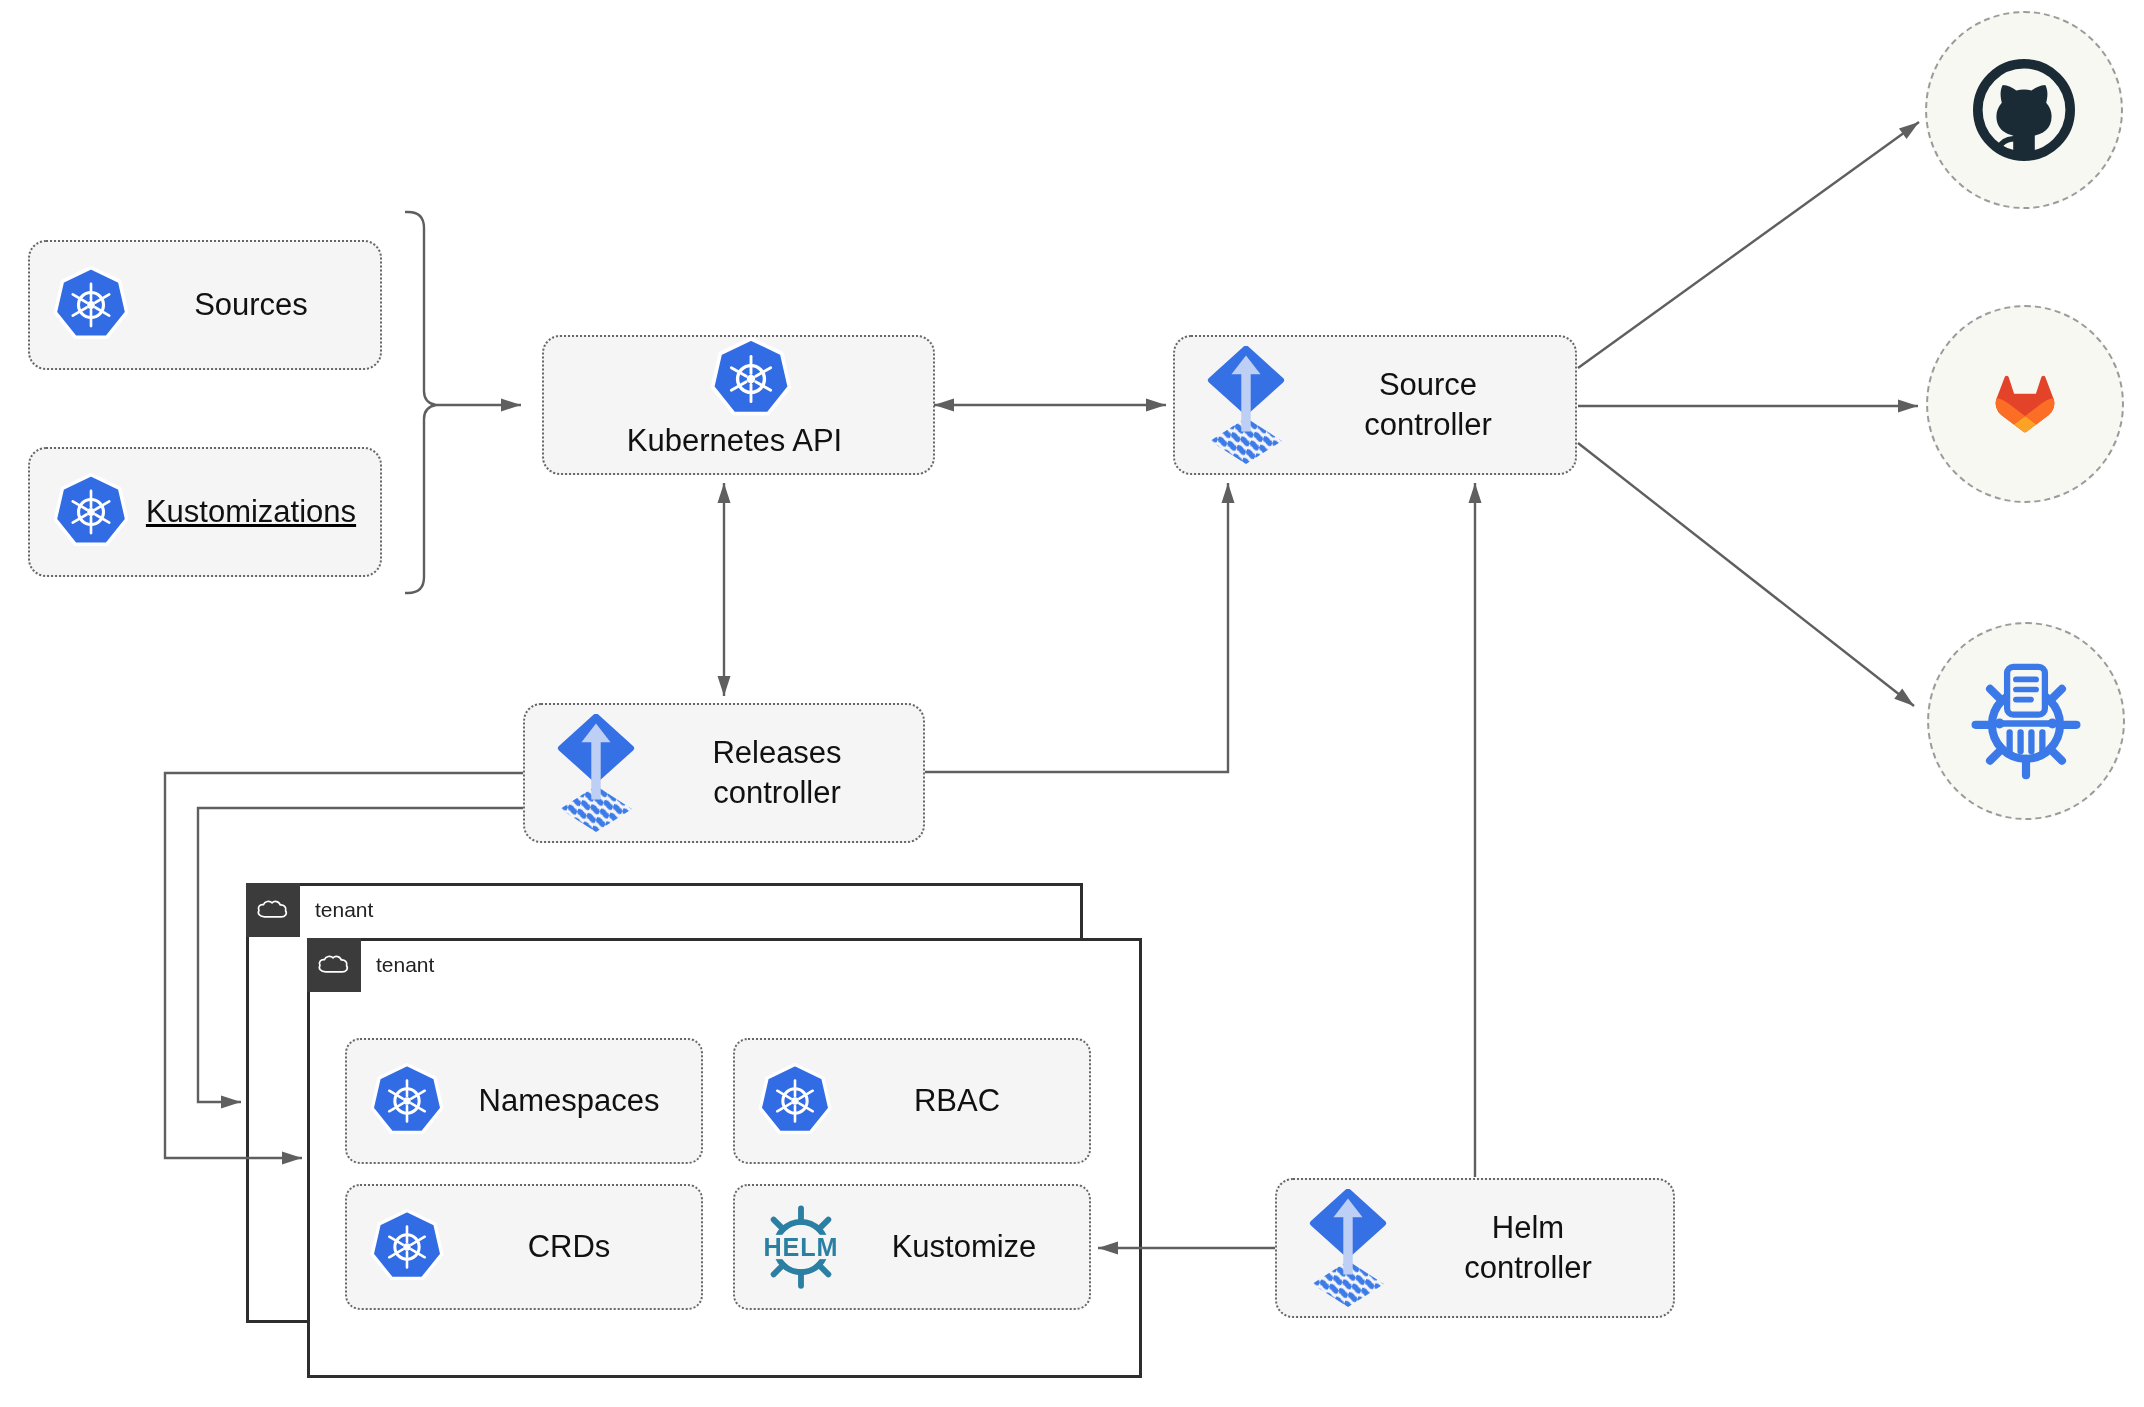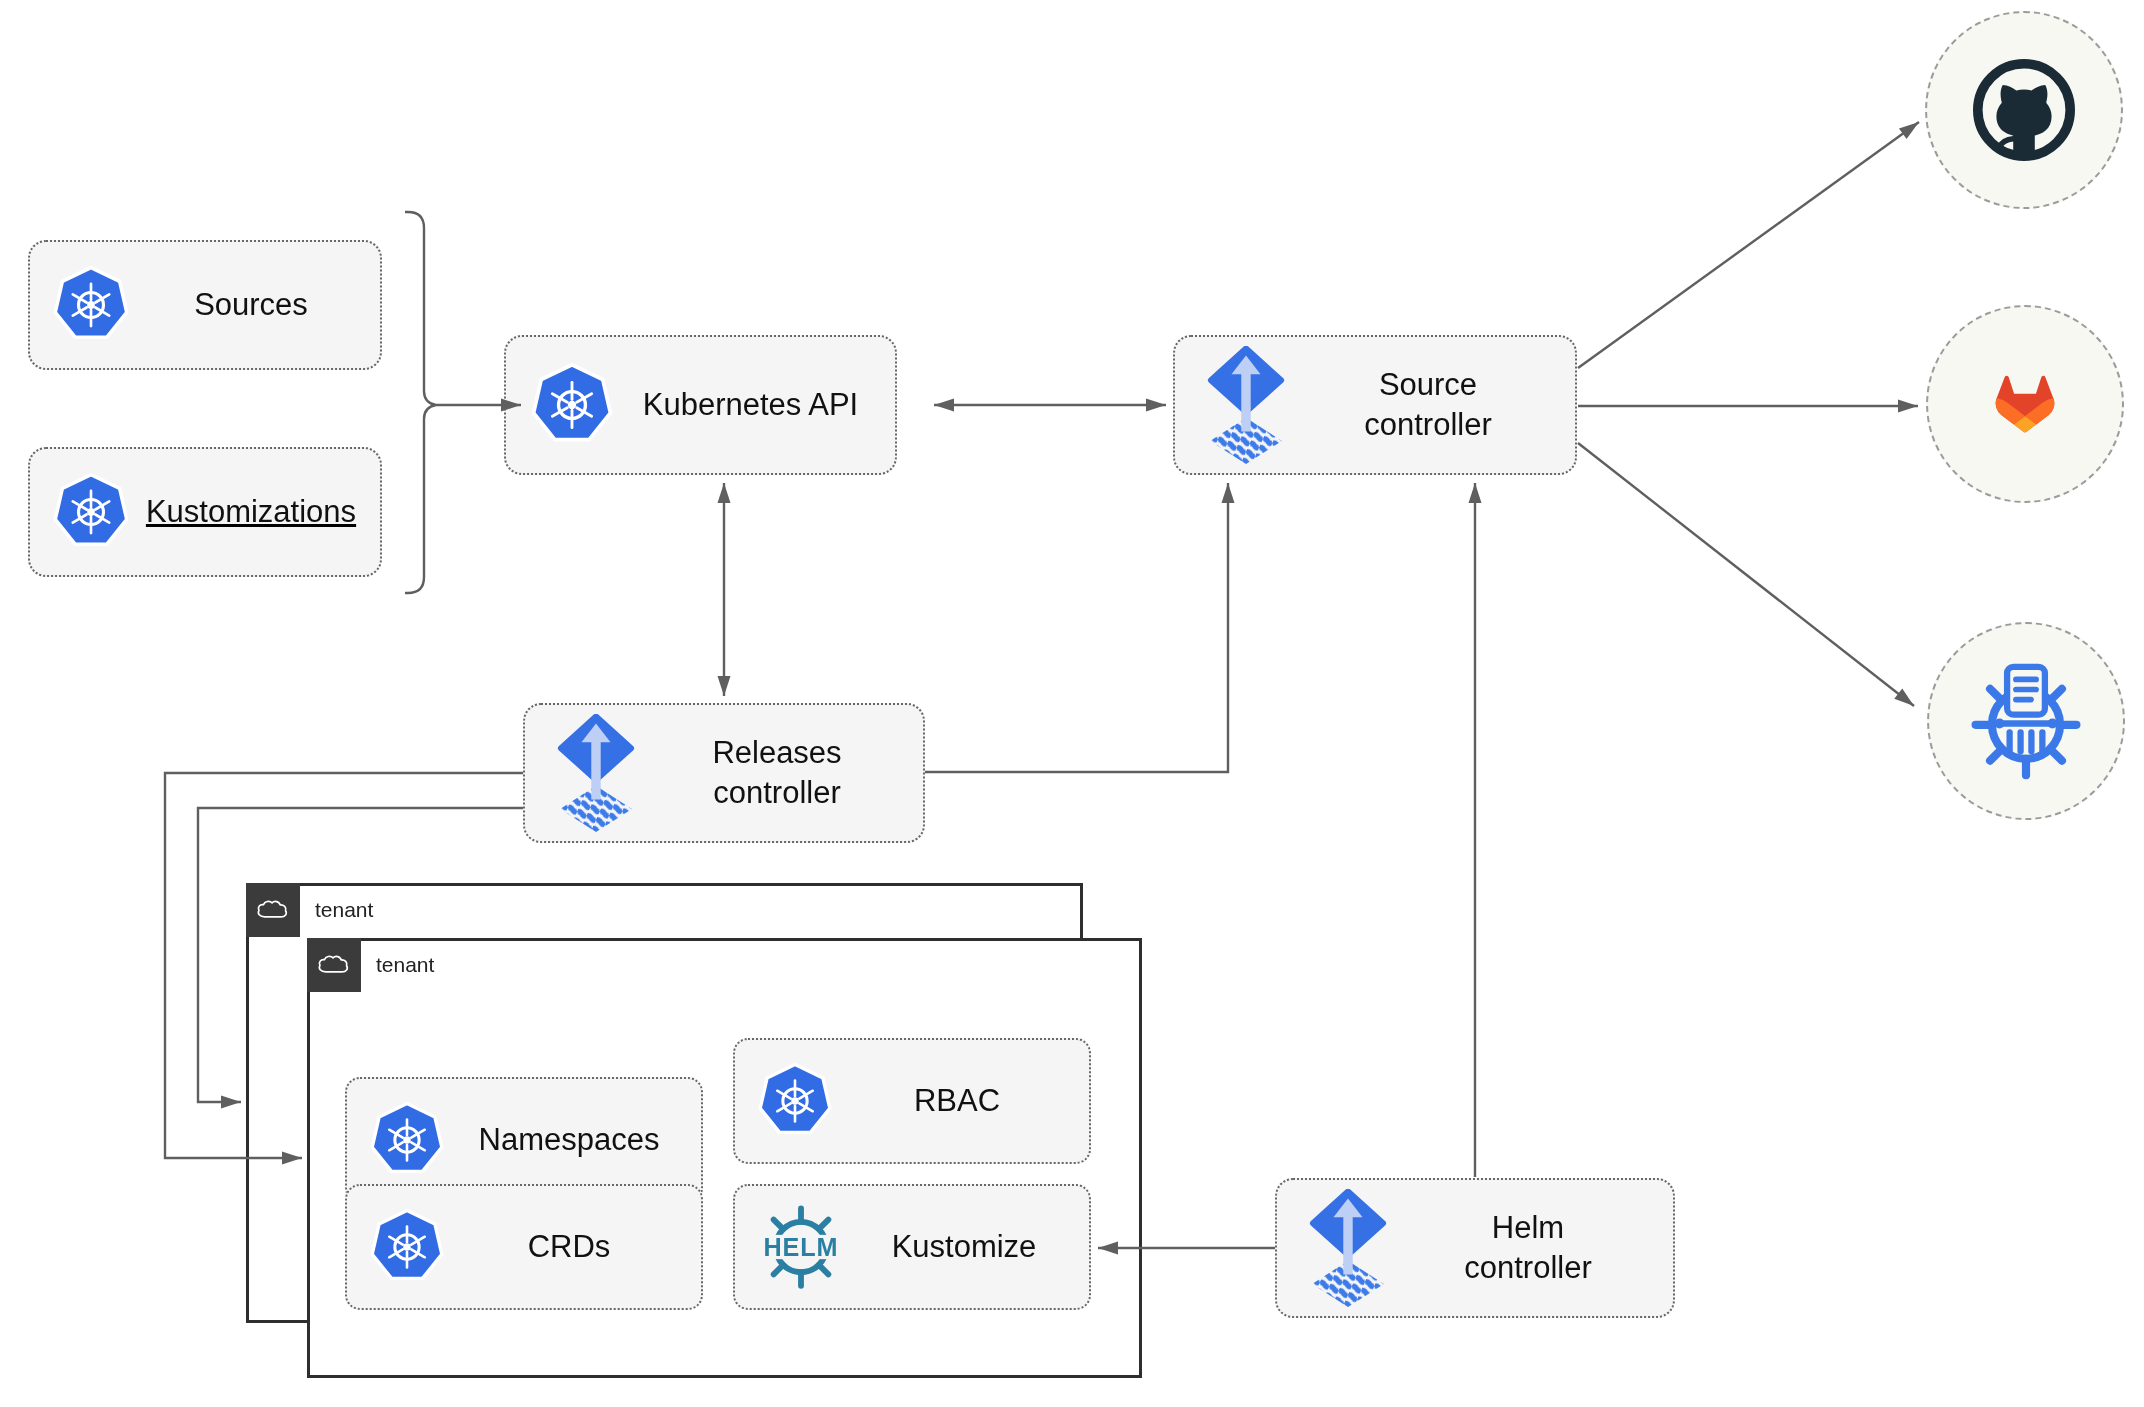--- a/index.html
+++ b/index.html
@@ -97,21 +97,21 @@
         <line x1="50" y1="56.5" x2="50" y2="77" stroke-width="3.4"></line>
         <line x1="44.4" y1="53.2" x2="26.6" y2="63.5" stroke-width="3.4"></line>
         <line x1="44.4" y1="46.8" x2="26.6" y2="36.5" stroke-width="3.4"></line>
       </g>
       <circle cx="50" cy="50" r="5" fill="#ffffff"></circle>
     </svg>
   </span>
   <span class="lbl">Kustomizations</span>
 </div>
 
-<div class="node" style="left:504px;top:335px;width:393px;height:140px;">
+<div class="node" style="left:542px;top:335px;width:393px;height:140px;flex-direction:column;">
   <span class="icon" style="margin-left:24px;">
     <svg width="84" height="84" viewBox="0 0 100 100">
       <polygon points="50,2 86.7,19.7 95.8,59.5 70.4,91.3 29.6,91.3 4.2,59.5 13.3,19.7" fill="#326CE5" stroke="#ffffff" stroke-width="4.5" stroke-linejoin="round"></polygon>
       <g stroke="#ffffff" stroke-linecap="round" fill="none">
         <circle cx="50" cy="50" r="16" stroke-width="4"></circle>
         <line x1="50" y1="43.5" x2="50" y2="23" stroke-width="3.4"></line>
         <line x1="55.6" y1="46.8" x2="73.4" y2="36.5" stroke-width="3.4"></line>
         <line x1="55.6" y1="53.2" x2="73.4" y2="63.5" stroke-width="3.4"></line>
         <line x1="50" y1="56.5" x2="50" y2="77" stroke-width="3.4"></line>
         <line x1="44.4" y1="53.2" x2="26.6" y2="63.5" stroke-width="3.4"></line>
@@ -152,21 +152,21 @@
     <svg width="86" height="118" viewBox="0 0 100 138">
       <path d="M50 3 L91 40 L50 77 L9 40 Z" fill="#3570E4" stroke="#3570E4" stroke-width="7" stroke-linejoin="round"></path>
       <path d="M50 84 L92 111 L50 138 L8 111 Z" fill="url(#fluxStripes)"></path>
       <rect x="44.5" y="31" width="11" height="69" fill="#BDCFF4"></rect>
       <polygon points="50,11 67,33 33,33" fill="#BDCFF4"></polygon>
     </svg>
   </span>
   <span class="lbl"><span>Helm</span><br><span>controller</span></span>
 </div>
 
-<div class="node" style="left:345px;top:1077px;width:358px;height:126px;border-radius:15px;">
+<div class="node" style="left:345px;top:1038px;width:358px;height:126px;border-radius:15px;">
   <span class="icon" style="margin-left:22px;">
     <svg width="76" height="76" viewBox="0 0 100 100">
       <polygon points="50,2 86.7,19.7 95.8,59.5 70.4,91.3 29.6,91.3 4.2,59.5 13.3,19.7" fill="#326CE5" stroke="#ffffff" stroke-width="4.5" stroke-linejoin="round"></polygon>
       <g stroke="#ffffff" stroke-linecap="round" fill="none">
         <circle cx="50" cy="50" r="16" stroke-width="4"></circle>
         <line x1="50" y1="43.5" x2="50" y2="23" stroke-width="3.4"></line>
         <line x1="55.6" y1="46.8" x2="73.4" y2="36.5" stroke-width="3.4"></line>
         <line x1="55.6" y1="53.2" x2="73.4" y2="63.5" stroke-width="3.4"></line>
         <line x1="50" y1="56.5" x2="50" y2="77" stroke-width="3.4"></line>
         <line x1="44.4" y1="53.2" x2="26.6" y2="63.5" stroke-width="3.4"></line>

